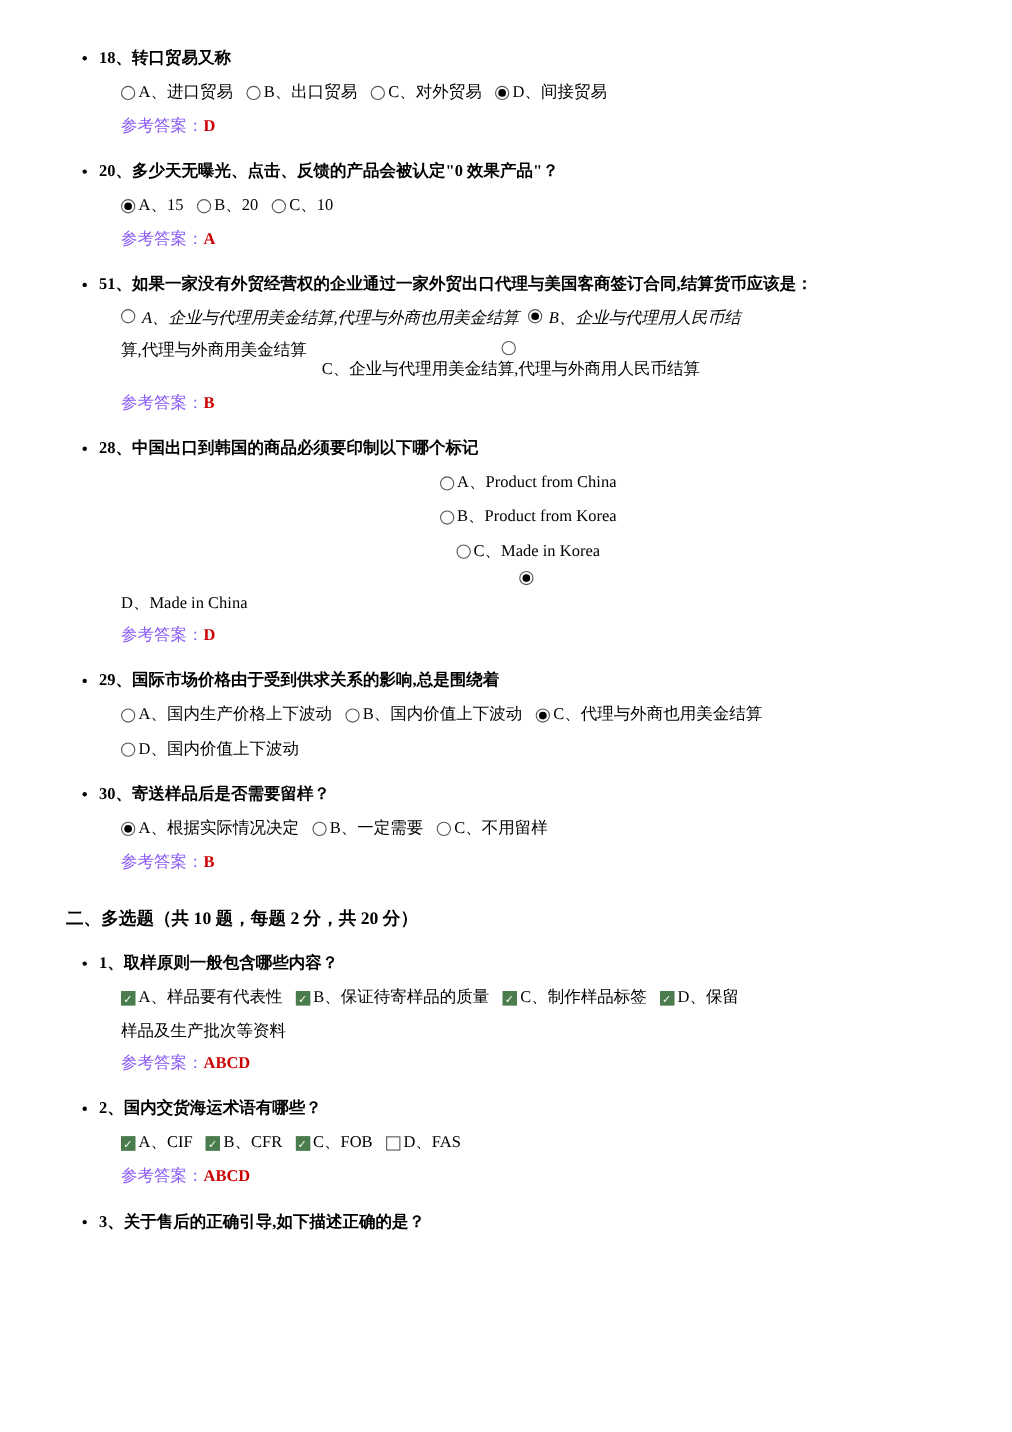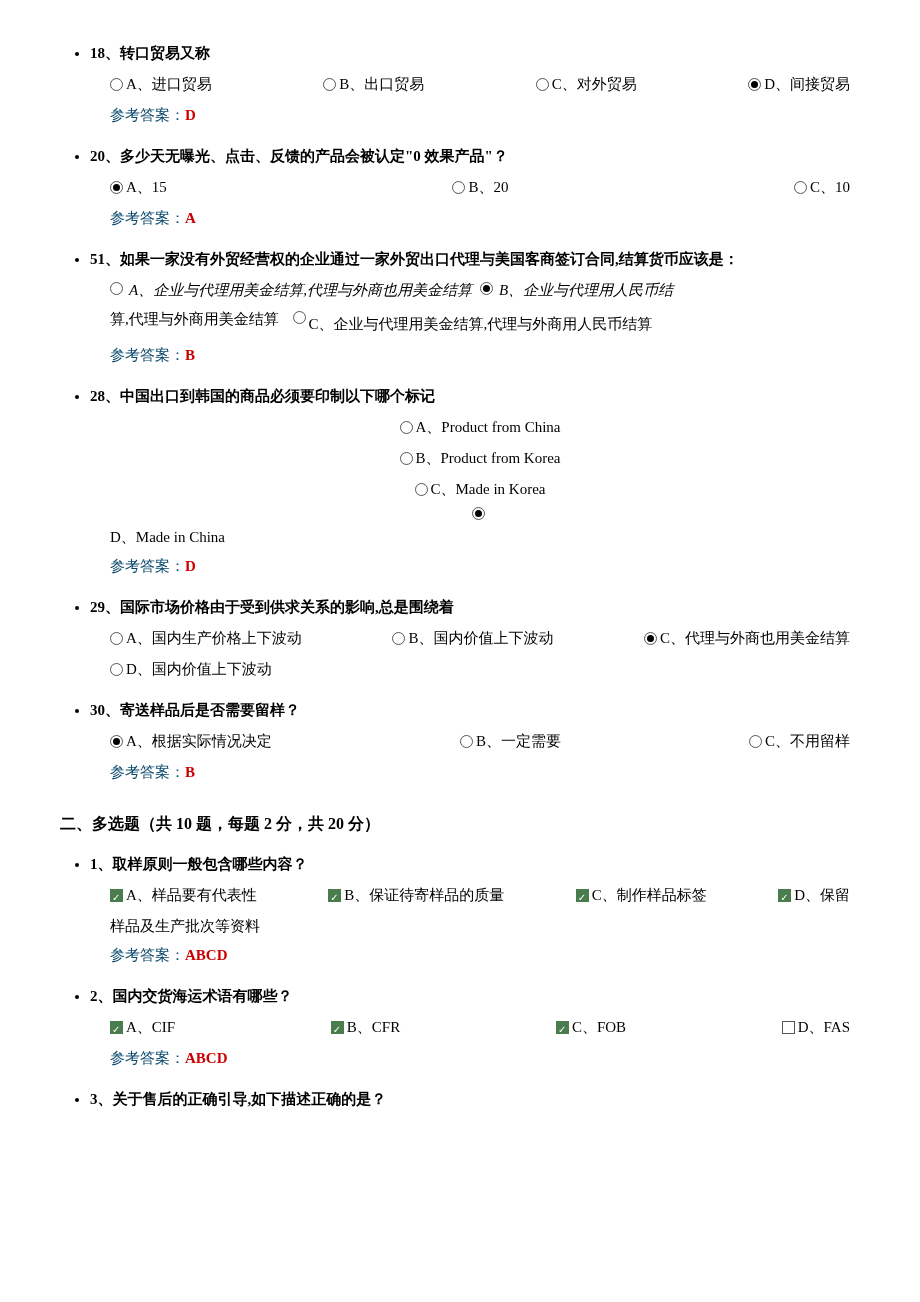--- a/index.html
+++ b/index.html
@@ -21,21 +21,20 @@
     .question-title {
       font-weight: bold;
       margin-bottom: 4px;
     }
     .options-line {
       margin: 4px 0 4px 20px;
       display: flex;
       flex-wrap: wrap;
       align-items: center;
       gap: 4px 2px;
-      justify-content: space-between;
     }
     .option-item {
       display: inline-flex;
       align-items: center;
       margin-right: 10px;
       white-space: nowrap;
     }
     .radio-circle {
       display: inline-block;
       width: 13px;
@@ -83,41 +82,42 @@
       font-size: 10px;
       position: absolute;
       top: -1px;
       left: 1px;
     }
     .answer-line {
       margin: 2px 0 2px 20px;
       color: #000;
     }
     .answer-label {
-      color: #0c4a6e;
+      color: #8b5cf6;
     }
     .answer-value {
       color: #cc0000;
       font-weight: bold;
     }
     .section-header {
       font-size: 16px;
       font-weight: bold;
       margin: 24px 0 12px 0;
     }
     .section-header .bold-part {
       font-weight: bold;
       text-align: center;
     }
     .options-multiline {
       margin: 4px 0 4px 20px;
     }
     .options-multiline .option-item {
       display: inline-flex;
-      align-items: flex-start;
+      align-items: center;
+      flex-direction: column;
     }
   </style>
 </head>
 <body>
 
 <ul class="question-list">
 
   <li>
     <div class="question-title">
       <span>18</span><span>、转口贸易又称</span>

